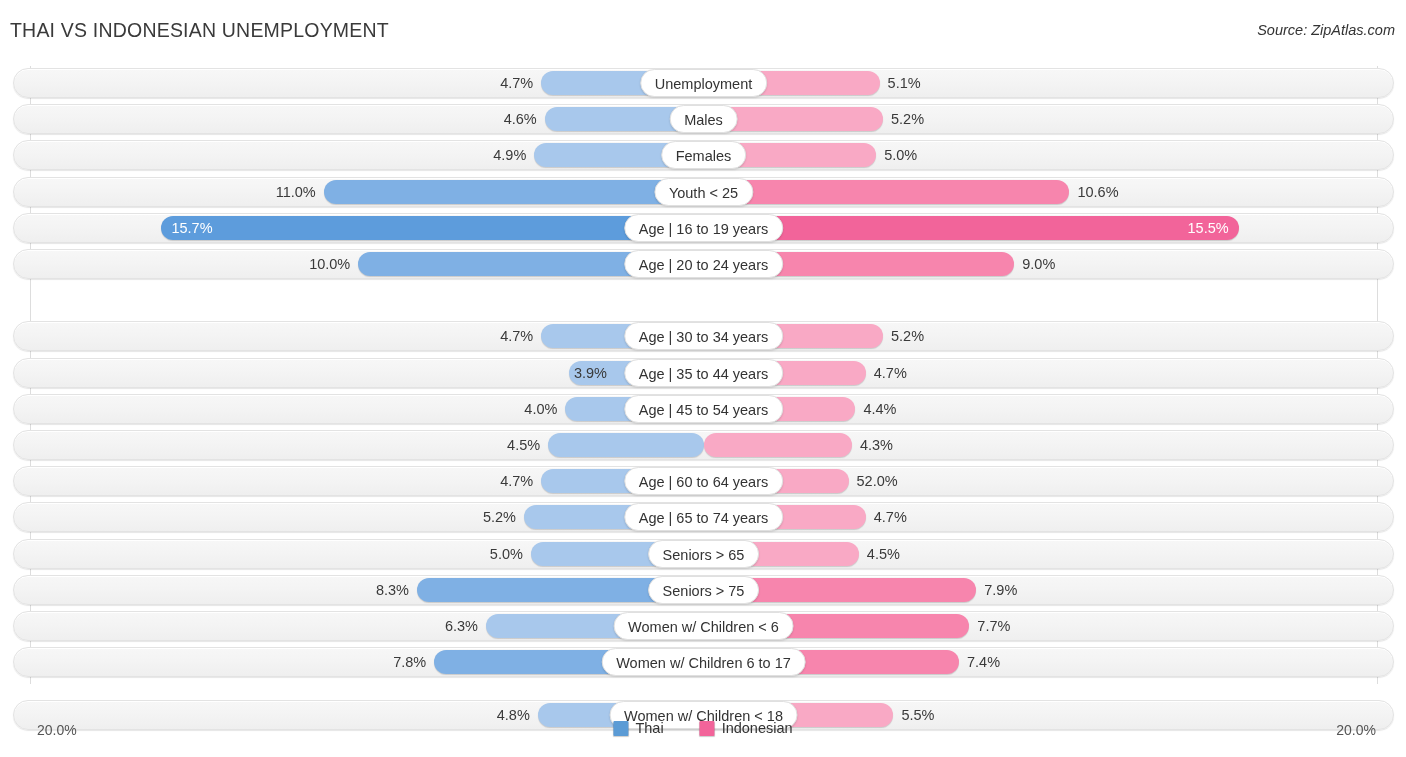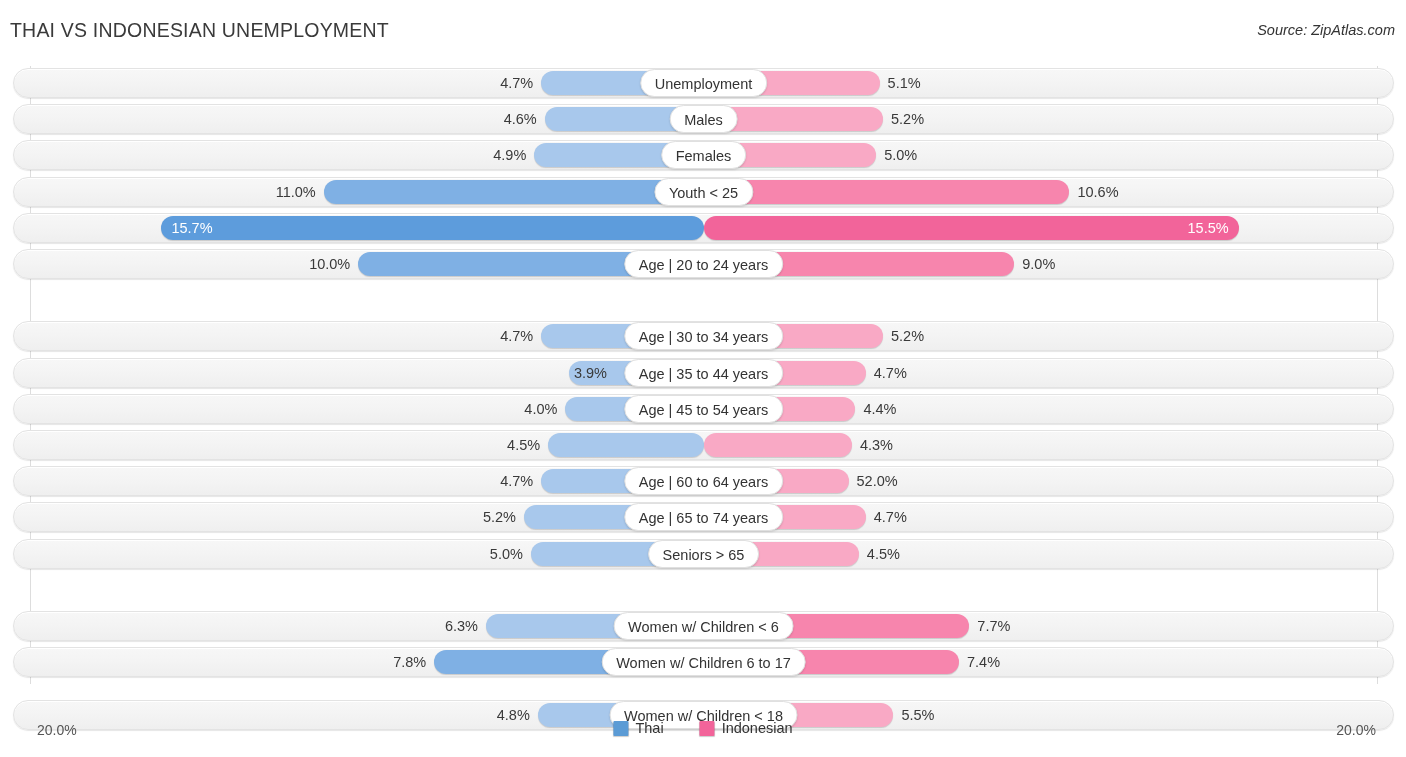--- a/index.html
+++ b/index.html
@@ -145,20 +145,21 @@
         <div class="val left" style="right: 1078.28px;">11.0%</div>
         <div class="val right" style="left: 1064.46px;">10.6%</div>
         <div class="pill">Youth &lt; 25</div>
       </div>
       <div class="row" style="top: 146.8px;">
         <div class="track"></div>
         <div class="bar left" style="width: 542.042px; background: rgb(93, 156, 220);"></div>
         <div class="bar right" style="width: 535.138px; background: rgb(242, 100, 154);"></div>
         <div class="val left inside" style="left: 158.458px; text-align: left;">15.7%</div>
         <div class="val right inside" style="right: 165.362px; text-align: right;">15.5%</div>
+        <div class="pill">Age | 16 to 19 years</div>
       </div>
       <div class="row" style="top: 183px;">
         <div class="track"></div>
         <div class="bar left" style="width: 345.25px; background: rgb(127, 176, 228);"></div>
         <div class="bar right" style="width: 310.725px; background: rgb(247, 133, 173);"></div>
         <div class="val left" style="right: 1043.75px;">10.0%</div>
         <div class="val right" style="left: 1009.23px;">9.0%</div>
         <div class="pill">Age | 20 to 24 years</div>
       </div>
       <div class="row" style="top: 255.4px;">
@@ -208,20 +209,28 @@
         <div class="val right" style="left: 860.768px;">4.7%</div>
         <div class="pill">Age | 65 to 74 years</div>
       </div>
       <div class="row" style="top: 472.6px;">
         <div class="track"></div>
         <div class="bar left" style="width: 172.625px; background: rgb(168, 200, 236);"></div>
         <div class="bar right" style="width: 155.363px; background: rgb(249, 169, 197);"></div>
         <div class="val left" style="right: 871.125px;">5.0%</div>
         <div class="val right" style="left: 853.862px;">4.5%</div>
         <div class="pill">Seniors &gt; 65</div>
+      </div>
+      <div class="row" style="top: 508.8px;">
+        <div class="track"></div>
+        <div class="bar left" style="width: 286.558px; background: rgb(127, 176, 228);"></div>
+        <div class="bar right" style="width: 272.748px; background: rgb(247, 133, 173);"></div>
+        <div class="val left" style="right: 985.057px;">8.3%</div>
+        <div class="val right" style="left: 971.247px;">7.9%</div>
+        <div class="pill">Seniors &gt; 75</div>
       </div>
       <div class="row" style="top: 545px;">
         <div class="track"></div>
         <div class="bar left" style="width: 217.507px; background: rgb(168, 200, 236);"></div>
         <div class="bar right" style="width: 265.842px; background: rgb(247, 133, 173);"></div>
         <div class="val left" style="right: 916.007px;">6.3%</div>
         <div class="val right" style="left: 964.342px;">7.7%</div>
         <div class="pill">Women w/ Children &lt; 6</div>
       </div>
       <div class="row" style="top: 581.2px;">

